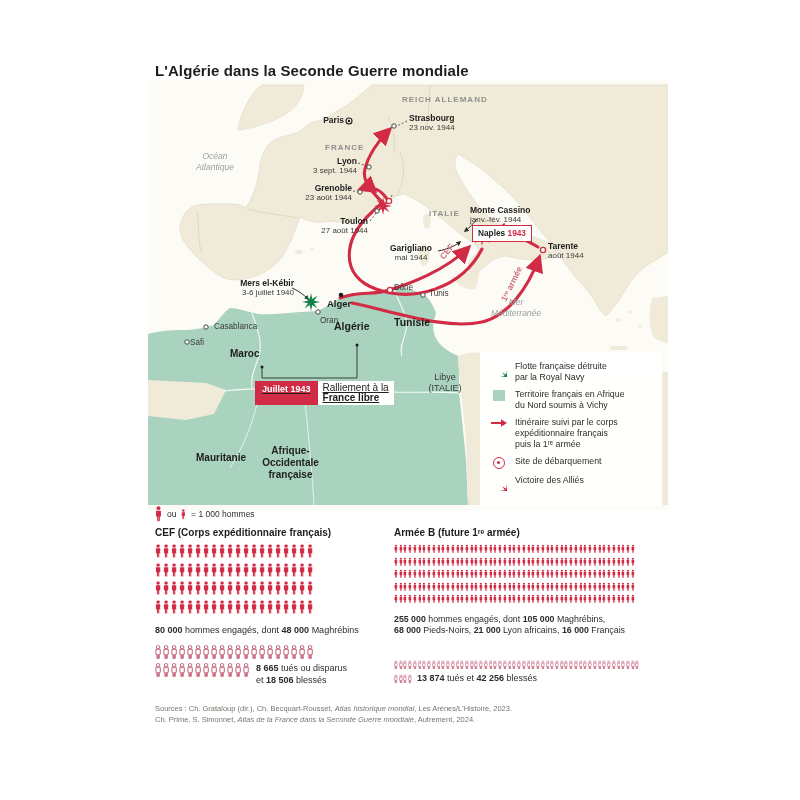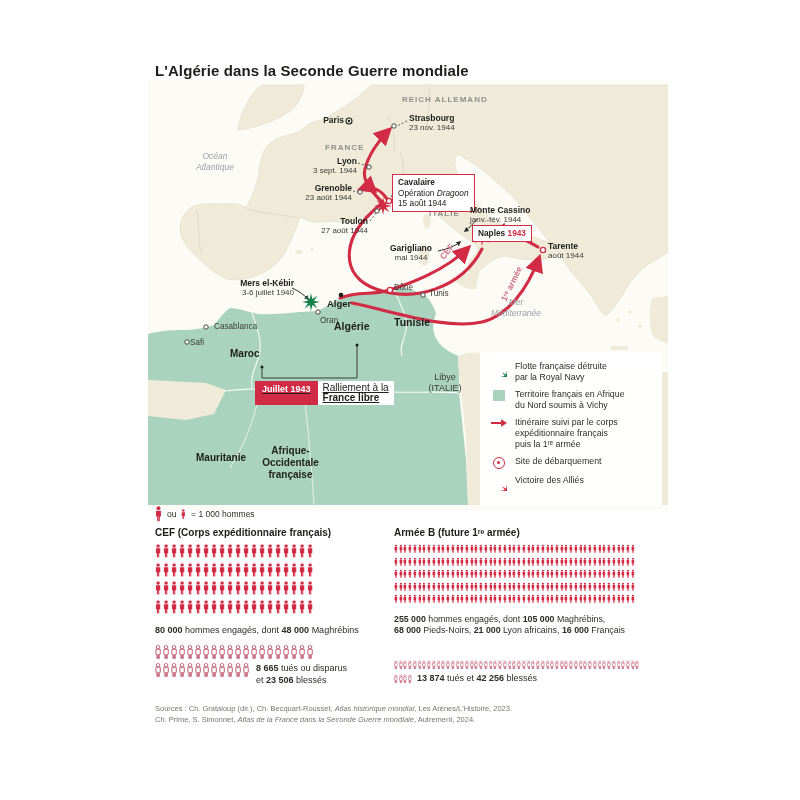--- a/index.html
+++ b/index.html
@@ -212,25 +212,20 @@
     <div class="date">3 sept. 1944</div>
   </div>
   <div class="abs right" style="left:293px;top:183px;width:59px;">
     <div class="city">Grenoble</div>
     <div class="date">23 août 1944</div>
   </div>
   <div class="abs right" style="left:312px;top:216px;width:56px;">
     <div class="city">Toulon</div>
     <div class="date">27 août 1944</div>
   </div>
-  <div class="abs mapbox" style="left:392px;top:174px;">
-    <div class="b">Cavalaire</div>
-    <div><span>Opération </span><span style="font-style:italic">Dragoon</span></div>
-    <div>15 août 1944</div>
-  </div>
   <div class="abs" style="left:470px;top:205px;">
     <div class="city">Monte Cassino</div>
     <div class="date">janv.-fév. 1944</div>
   </div>
   <div class="abs mapbox" style="left:472px;top:225px;white-space:nowrap;">
     <span class="b">Naples </span><span style="color:#d22b45;font-weight:bold;">1943</span>
   </div>
   <div class="abs" style="left:548px;top:241px;">
     <div class="city">Tarente</div>
     <div class="date">août 1944</div>
@@ -690,21 +685,21 @@
           <svg class="pic hollow" width="6.2" height="14" viewBox="0 0 10 22">
             <use href="#person"></use>
           </svg>
           <svg class="pic hollow" width="6.2" height="14" viewBox="0 0 10 22">
             <use href="#person"></use>
           </svg>
         </div>
       </div>
     <div>
       <div class="cap"><span style="font-weight: bold;">8 665</span><span> tués ou disparus</span></div>
-      <div class="cap"><span>et </span><span style="font-weight: bold;">23 506</span><span> blessés</span></div>
+      <div class="cap"><span>et </span><span style="font-weight: bold;">18 506</span><span> blessés</span></div>
     </div>
   </div>
 
   <div class="abs sechead" style="left:394px;top:527px;">Armée B (future 1ʳᵉ armée)</div>
   <div class="abs" style="left:394px;top:544px;" id="armee-rows">
       <div class="picrow" style="gap: 0.95px; margin-bottom: 3.1px;">
         <svg class="pic solid" width="3.8" height="9.5" viewBox="0 0 10 22">
           <use href="#person"></use>
         </svg>
         <svg class="pic solid" width="3.8" height="9.5" viewBox="0 0 10 22">

